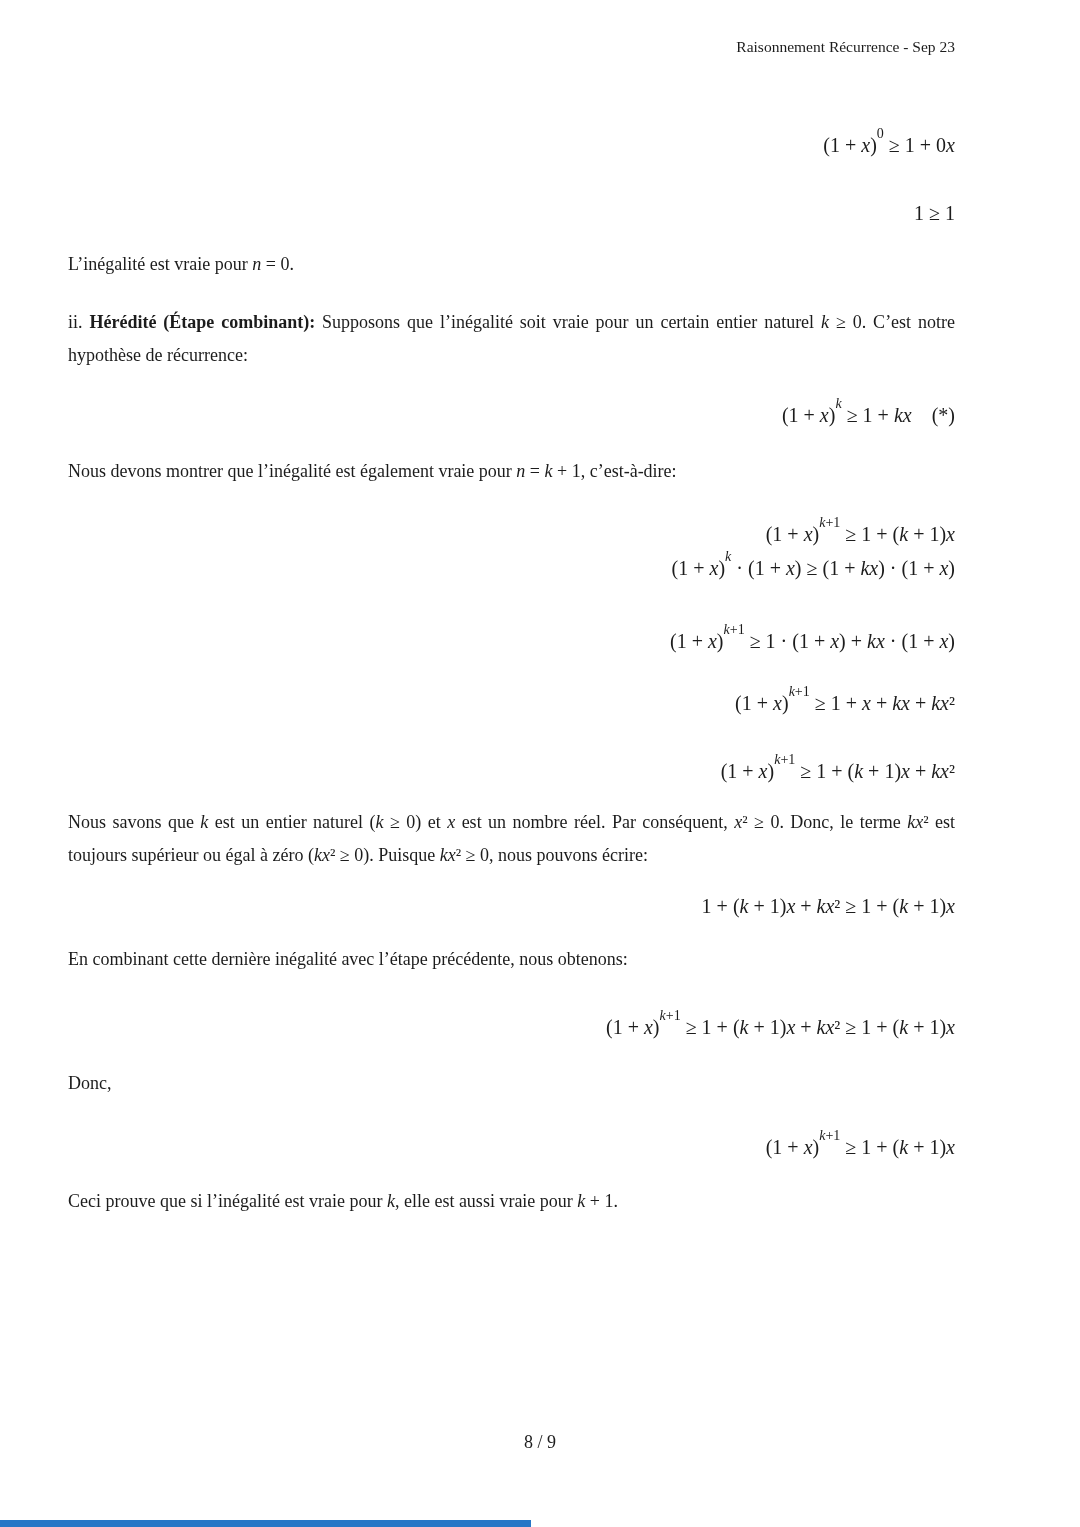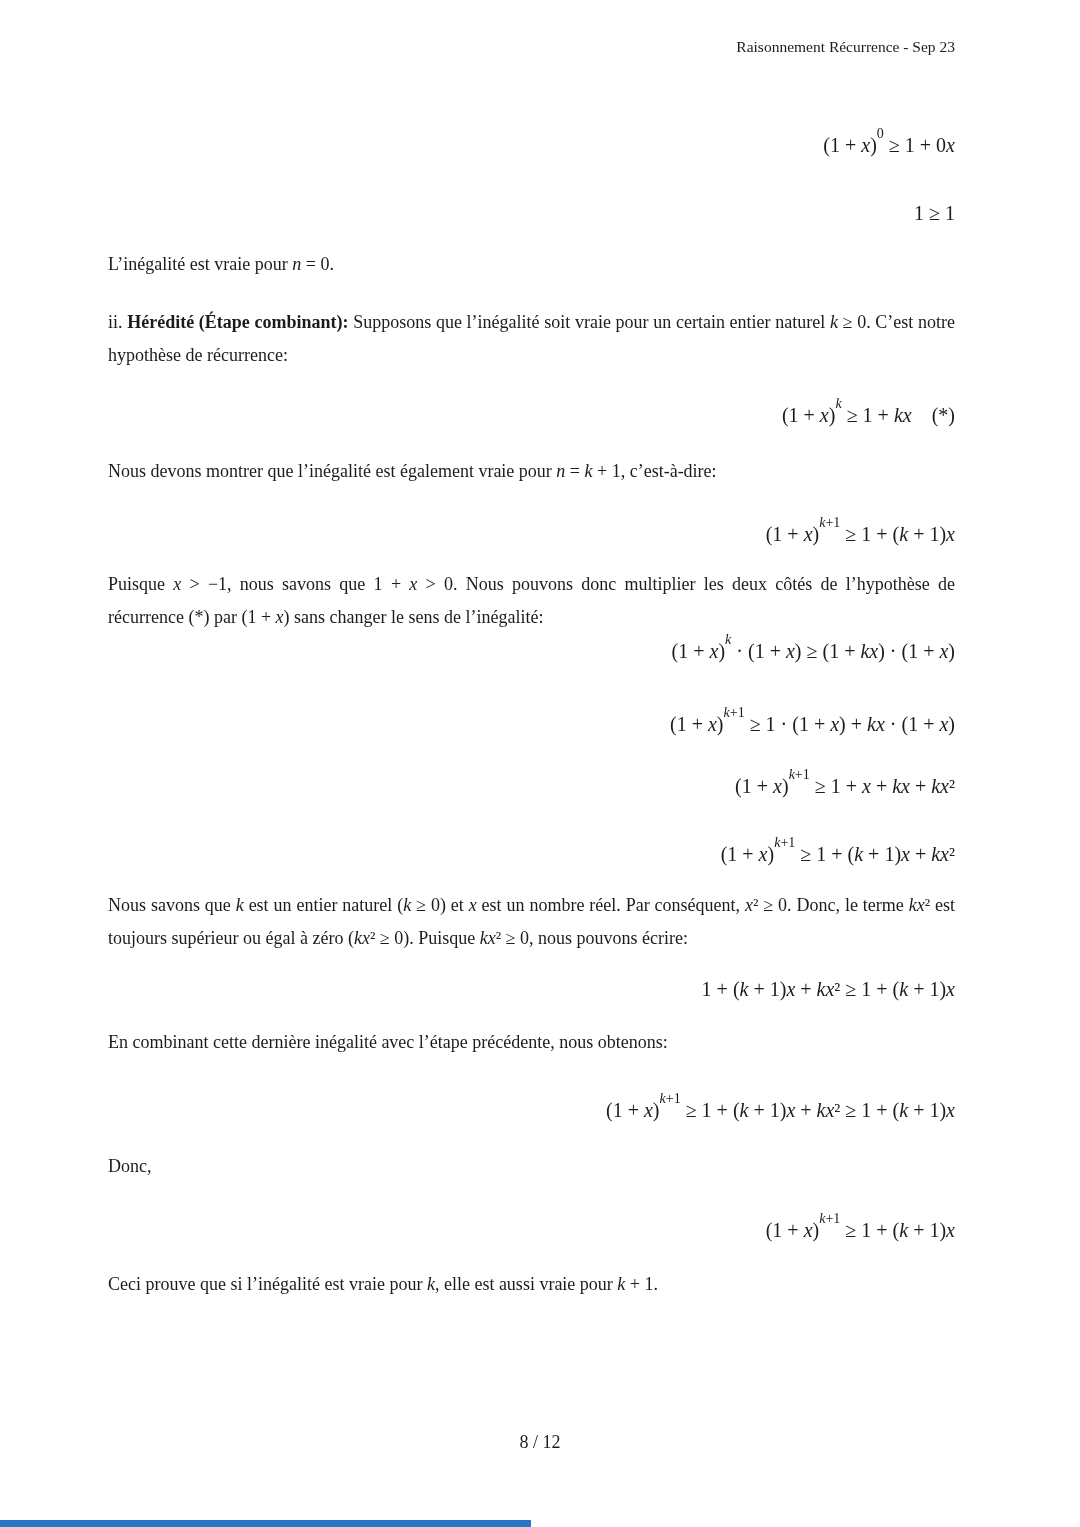--- a/index.html
+++ b/index.html
@@ -3,21 +3,21 @@
 <meta charset="utf-8">
 <style>
   html,body{margin:0;padding:0;background:#ffffff;}
   .page{
     position:relative;
     width:1080px;height:1527px;
     background:#ffffff;
     color:#1c1c1c;
     font-family:"Liberation Serif", serif;
     box-sizing:border-box;
-    padding:36px 125px 0 108px;
+    padding:36px 125px 0 68px;
     overflow:hidden;
   }
   .header{
     text-align:right;
     font-size:15.5px;
     line-height:22px;
     color:#1c1c1c;
   }
   .para{
     margin:0;
@@ -69,21 +69,20 @@
   <p class="para" style="margin-top:18px">L’inégalité est vraie pour <i>n</i> = 0.</p>
 
   <p class="para" style="margin-top:25px">ii. <b>Hérédité (Étape combinant):</b> Supposons que l’inégalité soit vraie pour un certain entier naturel <i>k</i> ≥ 0. C’est notre hypothèse de récurrence:</p>
 
   <div class="formula" style="margin-top:26px">(1 + <i>x</i>)<sup><i>k</i></sup> ≥ 1 + <i>kx</i> (*)</div>
 
   <p class="para" style="margin-top:23px">Nous devons montrer que l’inégalité est également vraie pour <i>n</i> = <i>k</i> + 1, c’est-à-dire:</p>
 
   <div class="formula" style="margin-top:29px">(1 + <i>x</i>)<sup><i>k</i>+1</sup> ≥ 1 + (<i>k</i> + 1)<i>x</i></div>
 
-  <p class="para" style="margin-top:17px">Puisque <i>x</i> &gt; −1, nous savons que 1 + <i>x</i> &gt; 0. Nous pouvons donc multiplier les deux côtés de l’hypothèse de récurrence (*) par (1 + <i>x</i>) sans changer le sens de l’inégalité:</p>
 
   <div class="formula" style="">(1 + <i>x</i>)<sup><i>k</i></sup> · (1 + <i>x</i>) ≥ (1 + <i>kx</i>) · (1 + <i>x</i>)</div>
 
   <div class="formula" style="margin-top:39px">(1 + <i>x</i>)<sup><i>k</i>+1</sup> ≥ 1 · (1 + <i>x</i>) + <i>kx</i> · (1 + <i>x</i>)</div>
 
   <div class="formula" style="margin-top:28px">(1 + <i>x</i>)<sup><i>k</i>+1</sup> ≥ 1 + <i>x</i> + <i>kx</i> + <i>kx</i>²</div>
 
   <div class="formula" style="margin-top:34px">(1 + <i>x</i>)<sup><i>k</i>+1</sup> ≥ 1 + (<i>k</i> + 1)<i>x</i> + <i>kx</i>²</div>
 
   <p class="para" style="margin-top:18px">Nous savons que <i>k</i> est un entier naturel (<i>k</i> ≥ 0) et <i>x</i> est un nombre réel. Par conséquent, <i>x</i>² ≥ 0. Donc, le terme <i>kx</i>² est toujours supérieur ou égal à zéro (<i>kx</i>² ≥ 0). Puisque <i>kx</i>² ≥ 0, nous pouvons écrire:</p>
@@ -93,17 +92,17 @@
   <p class="para" style="margin-top:20px">En combinant cette dernière inégalité avec l’étape précédente, nous obtenons:</p>
 
   <div class="formula" style="margin-top:34px">(1 + <i>x</i>)<sup><i>k</i>+1</sup> ≥ 1 + (<i>k</i> + 1)<i>x</i> + <i>kx</i>² ≥ 1 + (<i>k</i> + 1)<i>x</i></div>
 
   <p class="para" style="margin-top:23px">Donc,</p>
 
   <div class="formula" style="margin-top:30px">(1 + <i>x</i>)<sup><i>k</i>+1</sup> ≥ 1 + (<i>k</i> + 1)<i>x</i></div>
 
   <p class="para" style="margin-top:21px">Ceci prouve que si l’inégalité est vraie pour <i>k</i>, elle est aussi vraie pour <i>k</i> + 1.</p>
 
-  <div class="footer">8 / 12</div>
+  <div class="footer">8 / 9</div>
 
   <div class="next-page-strip"></div>
 
 </div>
 
 </body></html>

